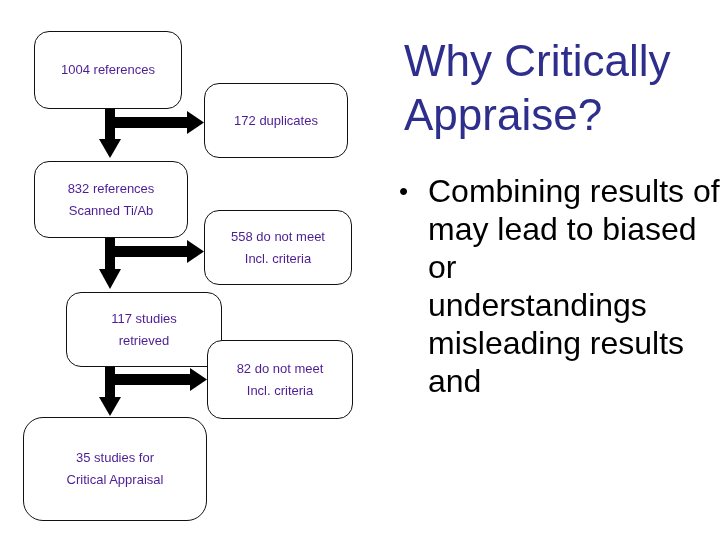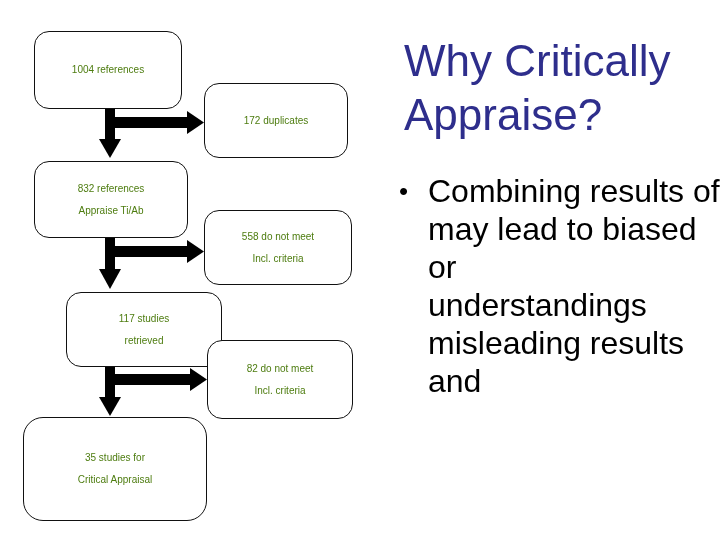--- a/index.html
+++ b/index.html
@@ -19,23 +19,23 @@
     position: absolute;
     box-sizing: border-box;
     background: #ffffff;
     border: 1.5px solid #111111;
     border-radius: 15px;
     display: flex;
     flex-direction: column;
     align-items: center;
     justify-content: center;
     text-align: center;
-    font-size: 10px;
+    font-size: 13px;
     line-height: 22px;
-    color: #4d7c0f;
+    color: #4c1d95;
   }
   #b1004 { left: 34px;  top: 31px;  width: 148px; height: 78px;  }
   #b172  { left: 204px; top: 83px;  width: 144px; height: 75px;  }
   #b832  { left: 34px;  top: 161px; width: 154px; height: 77px;  }
   #b715  { left: 204px; top: 210px; width: 148px; height: 75px;  }
   #b117  { left: 34px;  top: 292px; width: 156px; height: 75px; margin-left: 32px;  }
   #b82   { left: 207px; top: 340px; width: 146px; height: 79px;  }
   #b35   { left: 23px;  top: 417px; width: 184px; height: 104px; border-radius: 20px; text-align: right; }
 
   
@@ -98,21 +98,21 @@
     <div class="fbox" id="b1004">
       <span>1004 references</span>
     </div>
 
     <div class="fbox" id="b172">
       <span>172 duplicates</span>
     </div>
 
     <div class="fbox" id="b832">
       <span>832 references</span>
-      <span>Appraise Ti/Ab</span>
+      <span>Scanned Ti/Ab</span>
     </div>
 
     <div class="fbox" id="b715">
       <span>558 do not meet</span>
       <span>Incl. criteria</span>
     </div>
 
     <div class="fbox" id="b117">
       <span>117 studies</span>
       <span>retrieved</span>

